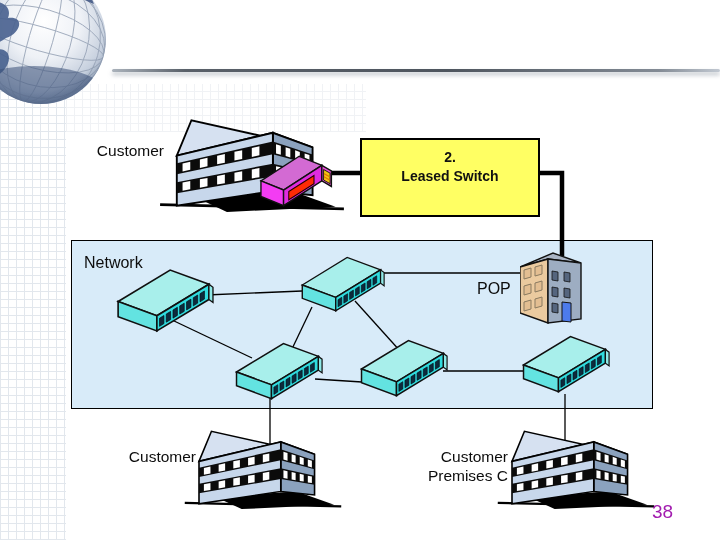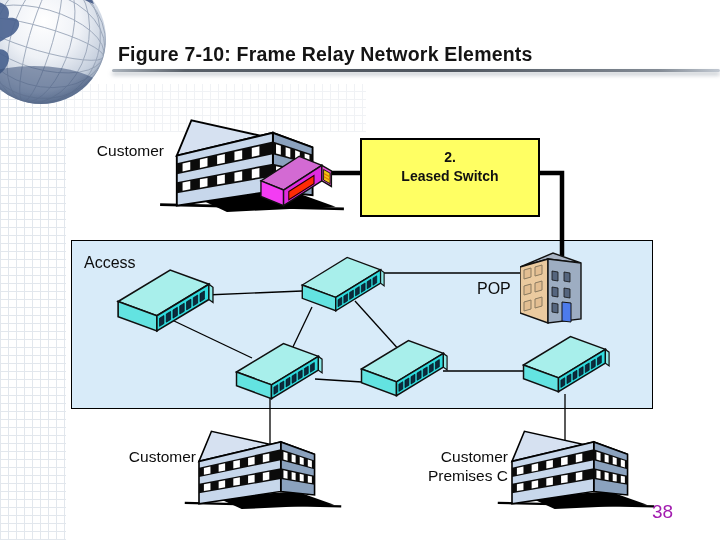--- a/index.html
+++ b/index.html
@@ -128,21 +128,20 @@
         </g>
         <path d="M-6,34 C18,24 40,30 34,46 C52,44 46,62 32,66 C20,76 0,72 -8,60 Z" fill="#4b6390" opacity="0.92"></path>
         <path d="M20,78 C34,74 40,86 30,98 C20,110 6,102 12,88 Z" fill="#46608e" opacity="0.9"></path>
         <path d="M78,-4 C98,2 114,16 120,32 C104,26 86,14 76,4 Z" fill="#3d5481" opacity="0.85"></path>
         <ellipse cx="60" cy="124" rx="74" ry="30" fill="#3a5078" opacity="0.55"></ellipse>
         <circle cx="67" cy="67" r="65" fill="url(#grim)"></circle>
       </g>
     </svg>
   </div>
 
-  <h1 class="title">Figure 7-10: Frame Relay Network Elements</h1>
   <div class="separator"></div>
 
   <div class="lbl" style="left:40px;top:142px;width:124px;">
     <span>Customer</span>
   </div>
   <div class="art" style="left:158px;top:114px;width:188px;height:99px;">
     <svg viewBox="0 0 180 95" preserveAspectRatio="none">
         <use href="#sym-building"></use>
       </svg>
   </div>
@@ -177,21 +176,21 @@
       <polygon points="80,23.5 87.5,27.5 87.5,39 80,35" fill="#F2C513" stroke="#111" stroke-width="1"></polygon>
       <path d="M80.5,28 L87,31.5 M80.5,31.5 L87,35" stroke="#E07800" stroke-width="1.4" fill="none"></path>
     </svg>
   </div>
 
   <div class="callout">
     <div>2.</div>
     <div>Leased Switch</div>
   </div>
 
-  <div class="inline-lbl" style="left:84px;top:254px;">Access</div>
+  <div class="inline-lbl" style="left:84px;top:254px;">Network</div>
   <div class="inline-lbl" style="left:477px;top:280px;font-size:16px;">POP</div>
 
   <div class="art" style="left:112px;top:265px;width:102px;height:73px;">
     <svg viewBox="0 0 100 72" preserveAspectRatio="none">
         <use href="#sym-switch"></use>
       </svg>
   </div>
   <div class="art" style="left:297px;top:253px;width:88px;height:64px;">
     <svg viewBox="0 0 100 72" preserveAspectRatio="none">
         <use href="#sym-switch"></use>

